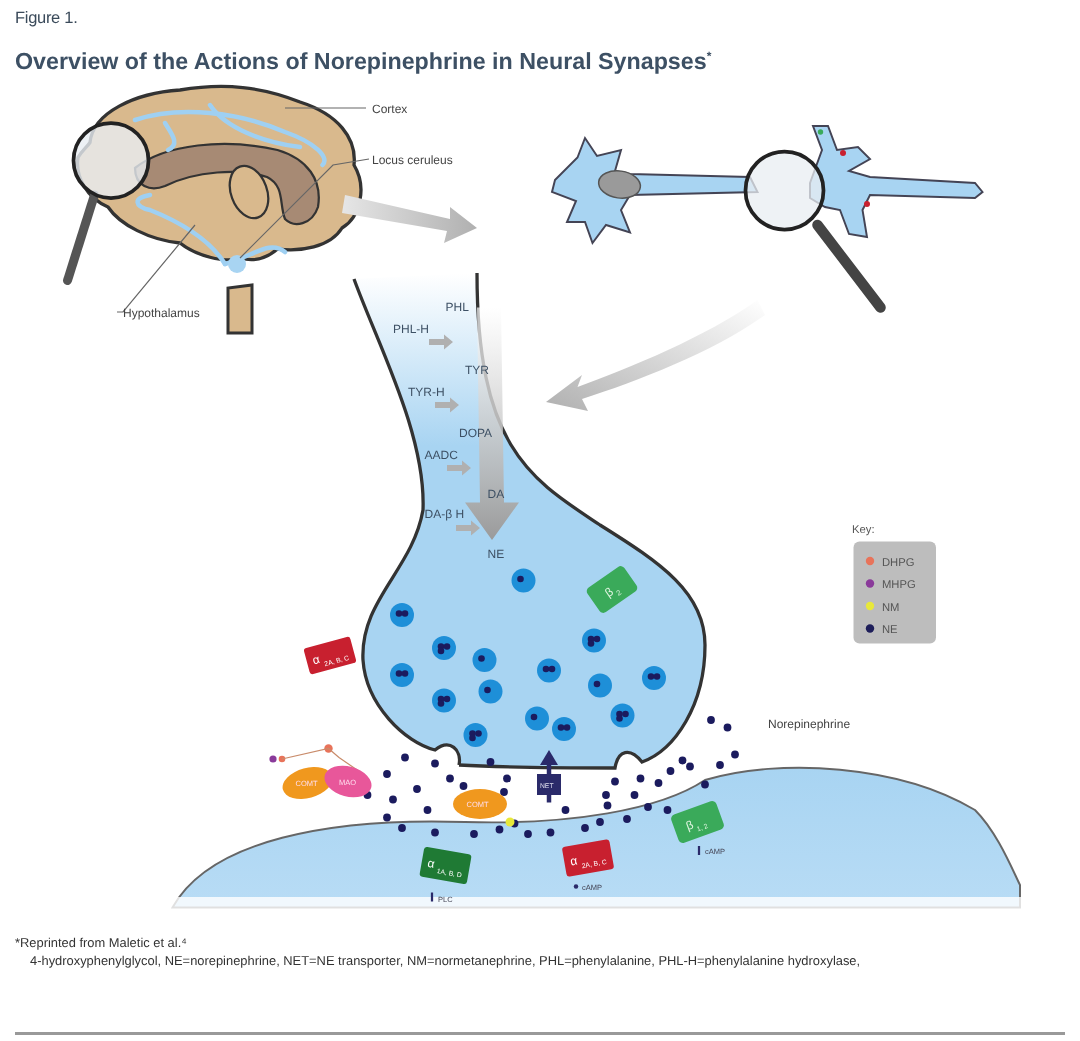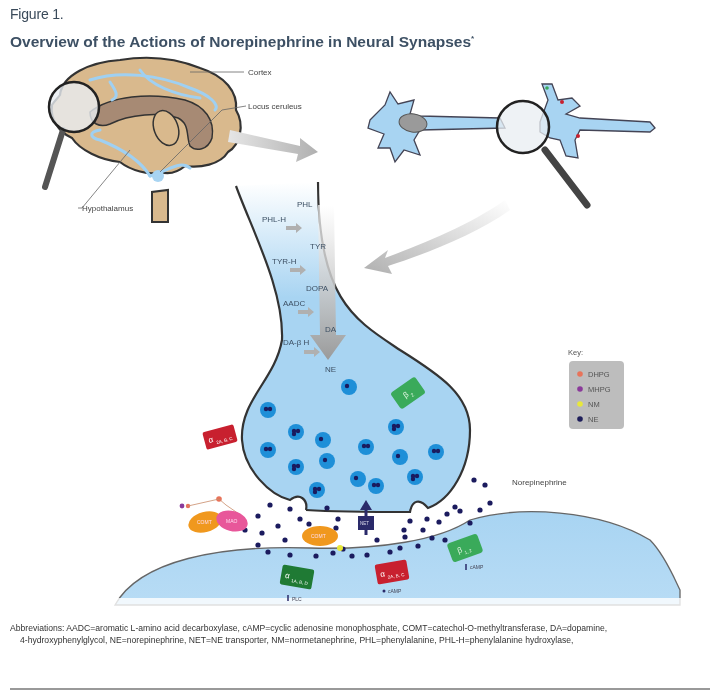--- a/index.html
+++ b/index.html
@@ -1,18 +1,18 @@
 <!DOCTYPE html>
 <html><head>
 <meta charset="utf-8">
 <style>
   html, body { margin: 0; padding: 0; background: #ffffff; }
   body { width: 720px; height: 694px; position: relative; overflow: hidden;
          font-family: "Liberation Sans", sans-serif; color: #333; }
-  .fig-label { position: absolute; left: 10px; top: 6px; font-size: 14px; color: #3a4a5a;
+  .fig-label { position: absolute; left: 10px; top: 6px; font-size: 11px; color: #3a4a5a;
                font-family: "Liberation Sans", sans-serif; letter-spacing: -0.2px; }
   .fig-title { position: absolute; left: 10px; top: 21px; font-size: 15.5px; font-weight: bold;
                color: #3d5064; font-family: "Liberation Sans", sans-serif; margin-top: 12px; }
   svg.diagram { position: absolute; left: 0; top: 0; }
   .lbl { font-family: "Liberation Sans", sans-serif; }
   .footer { position: absolute; left: 10px; top: 622px; width: 700px; font-size: 8.6px; line-height: 12.2px;
             color: #333; font-family: "Liberation Sans Narrow", "Liberation Sans", sans-serif; }
   .footer .indent { padding-left: 10px; display: block; }
   .rule { position: absolute; left: 10px; top: 688px; width: 700px; height: 2px; background: #999; }
 </style>
@@ -309,16 +309,16 @@
         <text x="588" y="392" font-size="7.5" fill="#555" class="lbl">MHPG</text>
         <circle cx="580" cy="404" r="2.8" fill="#e8e83a"></circle>
         <text x="588" y="407" font-size="7.5" fill="#555" class="lbl">NM</text>
         <circle cx="580" cy="419" r="2.8" fill="#1e1e5a"></circle>
         <text x="588" y="422" font-size="7.5" fill="#555" class="lbl">NE</text>
       </g>
   </g>
 </svg>
 
 <div class="footer">
-  <span style="display:block">Abbreviations: AADC=aromatic L-amino acid decarboxylase, cAMP=cyclic adenosine monophosphate, COMT=catechol-O-methyltransferase, DA=dopamine,</span>
+  <span style="display:block">*Reprinted from Maletic et al.⁴</span>
   <span class="indent">4-hydroxyphenylglycol, NE=norepinephrine, NET=NE transporter, NM=normetanephrine, PHL=phenylalanine, PHL-H=phenylalanine hydroxylase,</span>
 </div>
 <div class="rule"></div>
 
 </body></html>

